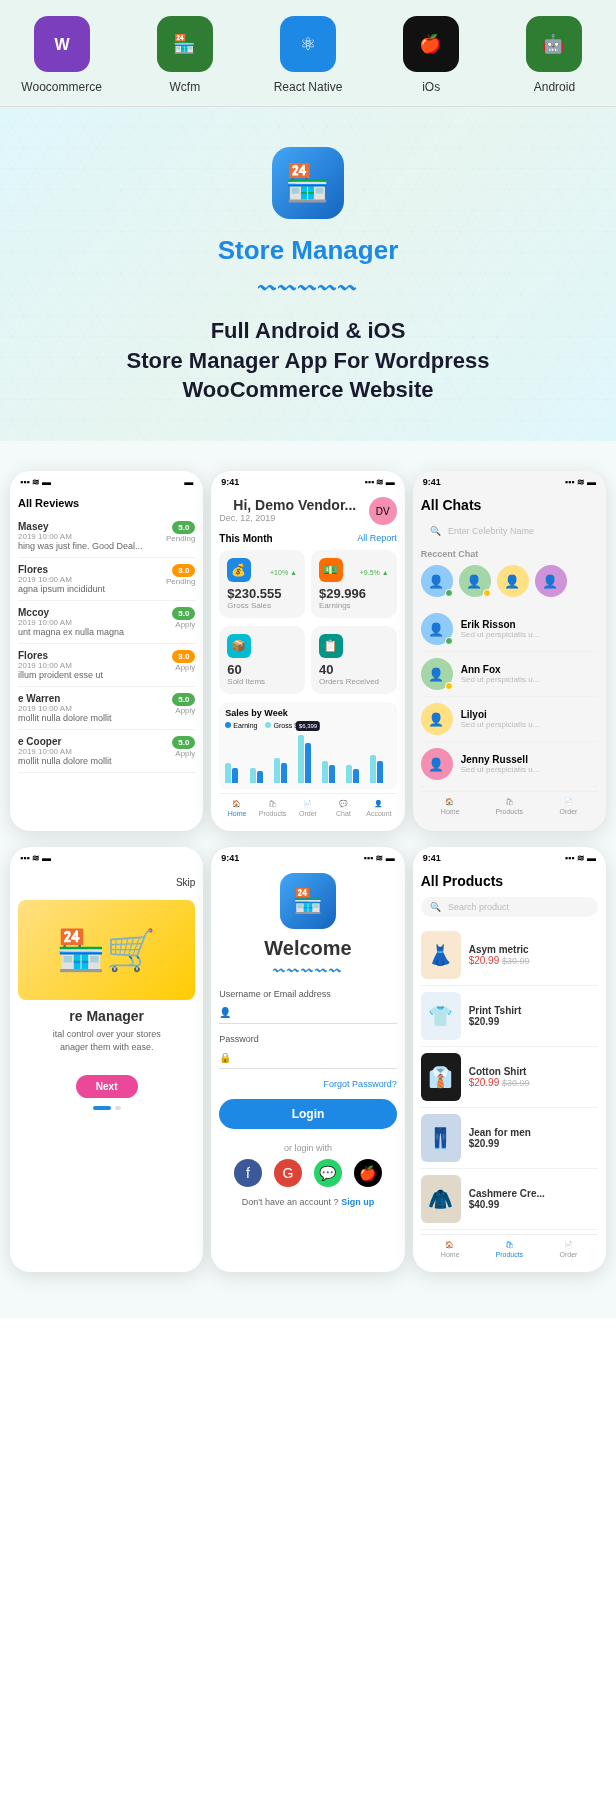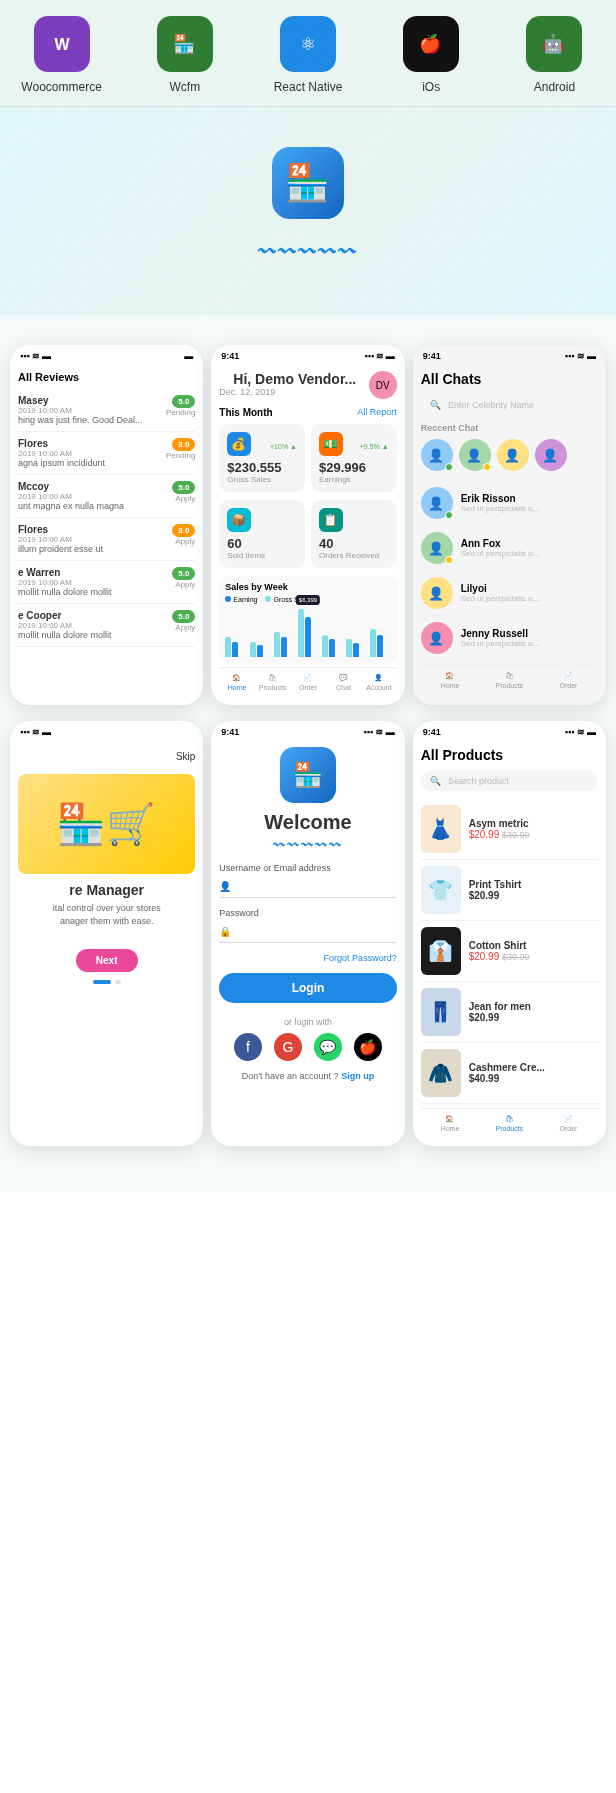--- a/index.html
+++ b/index.html
@@ -169,21 +169,25 @@
           <text x="50%" y="55%" dominant-baseline="middle" text-anchor="middle" fill="white" font-size="18">🤖</text>
         </svg>
     </div>
     <span class="nav-label">Android</span>
   </div>
 </nav>
 
 <section class="hero">
   <div class="hex-pattern"></div>
   <div class="hero-icon-wrap">🏪</div>
+  <div class="hero-title">Store Manager</div>
   <div class="hero-wave">〰〰〰〰〰</div>
+  <div class="hero-subtitle">
+    Full Android &amp; iOS<br>Store Manager App For Wordpress<br>WooCommerce Website
+  </div>
 </section>
 
 <div class="screenshots">
   <div class="screen-row">
 
     <div class="phone reviews-screen" style="min-width:0;">
       <div class="phone-status">
         <span>▪▪▪ ≋ ▬</span>
         <span>▬</span>
       </div>

